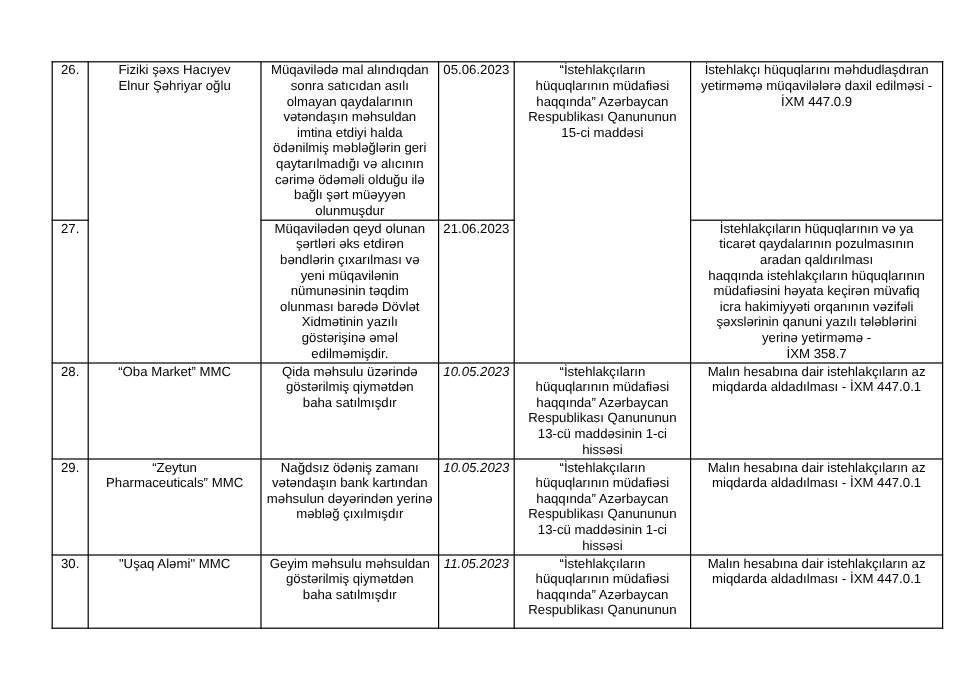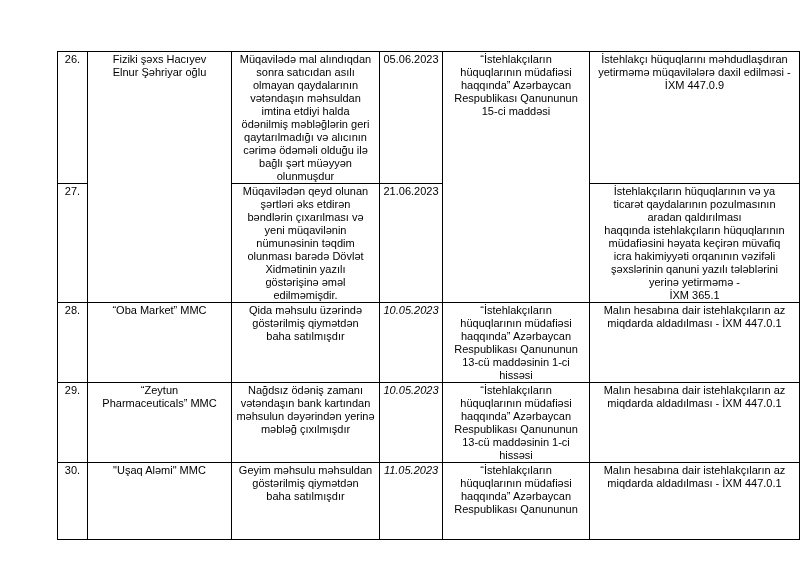--- a/index.html
+++ b/index.html
@@ -11,42 +11,42 @@
   }
   .page {
     position: relative;
     width: 800px;
     height: 566px;
     background: #ffffff;
     overflow: hidden;
   }
   table.doc-table {
     position: absolute;
-    left: 57px;
+    left: 43px;
     top: 51px;
     width: 742px;
     border-collapse: collapse;
     table-layout: fixed;
   }
   .doc-table td {
     border: 1px solid #000000;
     vertical-align: top;
     text-align: center;
     padding: 1px 2px 0 2px;
     font-size: 11px;
     line-height: 13px;
     white-space: pre-line;
     overflow: hidden;
     word-wrap: break-word;
   }
   .r0 { height: 131px; }
   .r1 { height: 117px; }
   .r2 { height: 78px; }
   .r3 { height: 77px; }
-  .r4 { height: 77px; }
+  .r4 { height: 61px; }
   .vmid { vertical-align: middle; font-style: italic; }
   .merged-name  { padding-top: 90px; }
   .merged-legal { padding-top: 41px; }
 </style>
 </head>
 <body>
 
 <div class="page">
   <table class="doc-table">
     <colgroup>
@@ -95,21 +95,21 @@
 edilməmişdir.</td>
         <td>21.06.2023</td>
         <td>İstehlakçıların hüquqlarının və ya
 ticarət qaydalarının pozulmasının
 aradan qaldırılması
 haqqında istehlakçıların hüquqlarının
 müdafiəsini həyata keçirən müvafiq
 icra hakimiyyəti orqanının vəzifəli
 şəxslərinin qanuni yazılı tələblərini
 yerinə yetirməmə -
-İXM 365.1</td>
+İXM 358.7</td>
       </tr>
       <tr class="r2">
         <td>28.</td>
         <td>“Oba Market” MMC</td>
         <td>Qida məhsulu üzərində
 göstərilmiş qiymətdən
 baha satılmışdır</td>
         <td class="vmid">10.05.2023</td>
         <td>“İstehlakçıların
 hüquqlarının müdafiəsi

